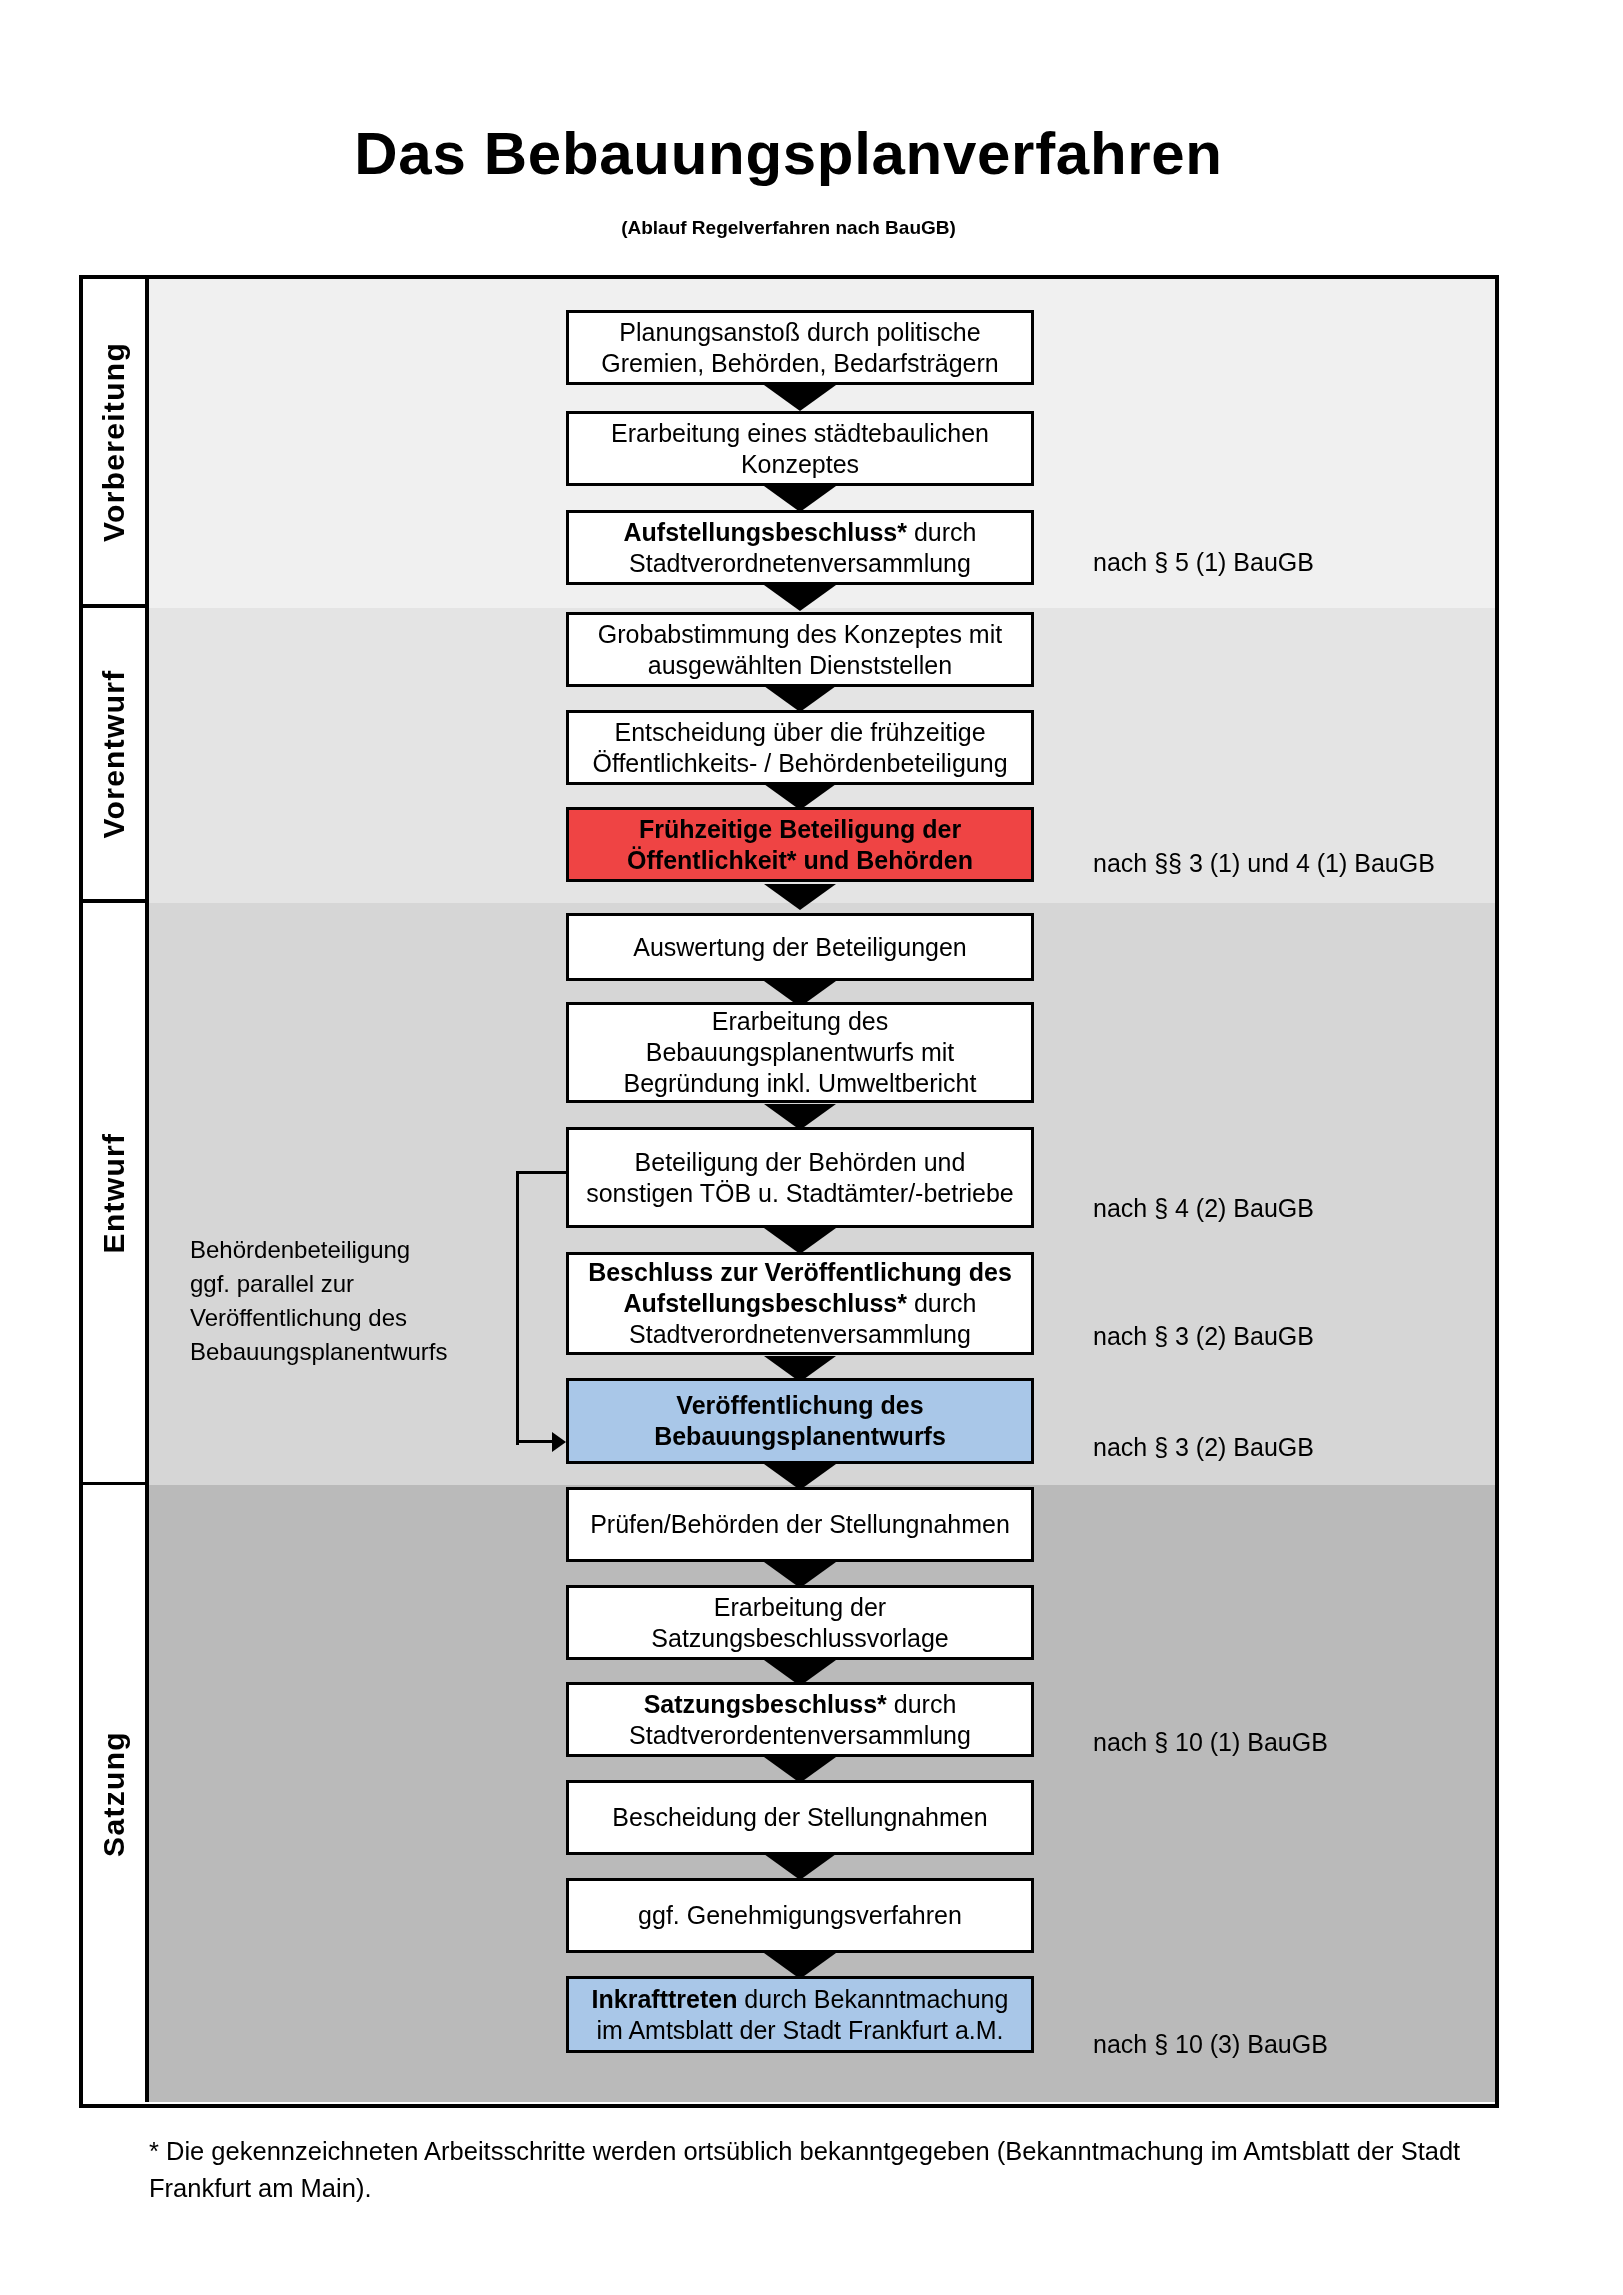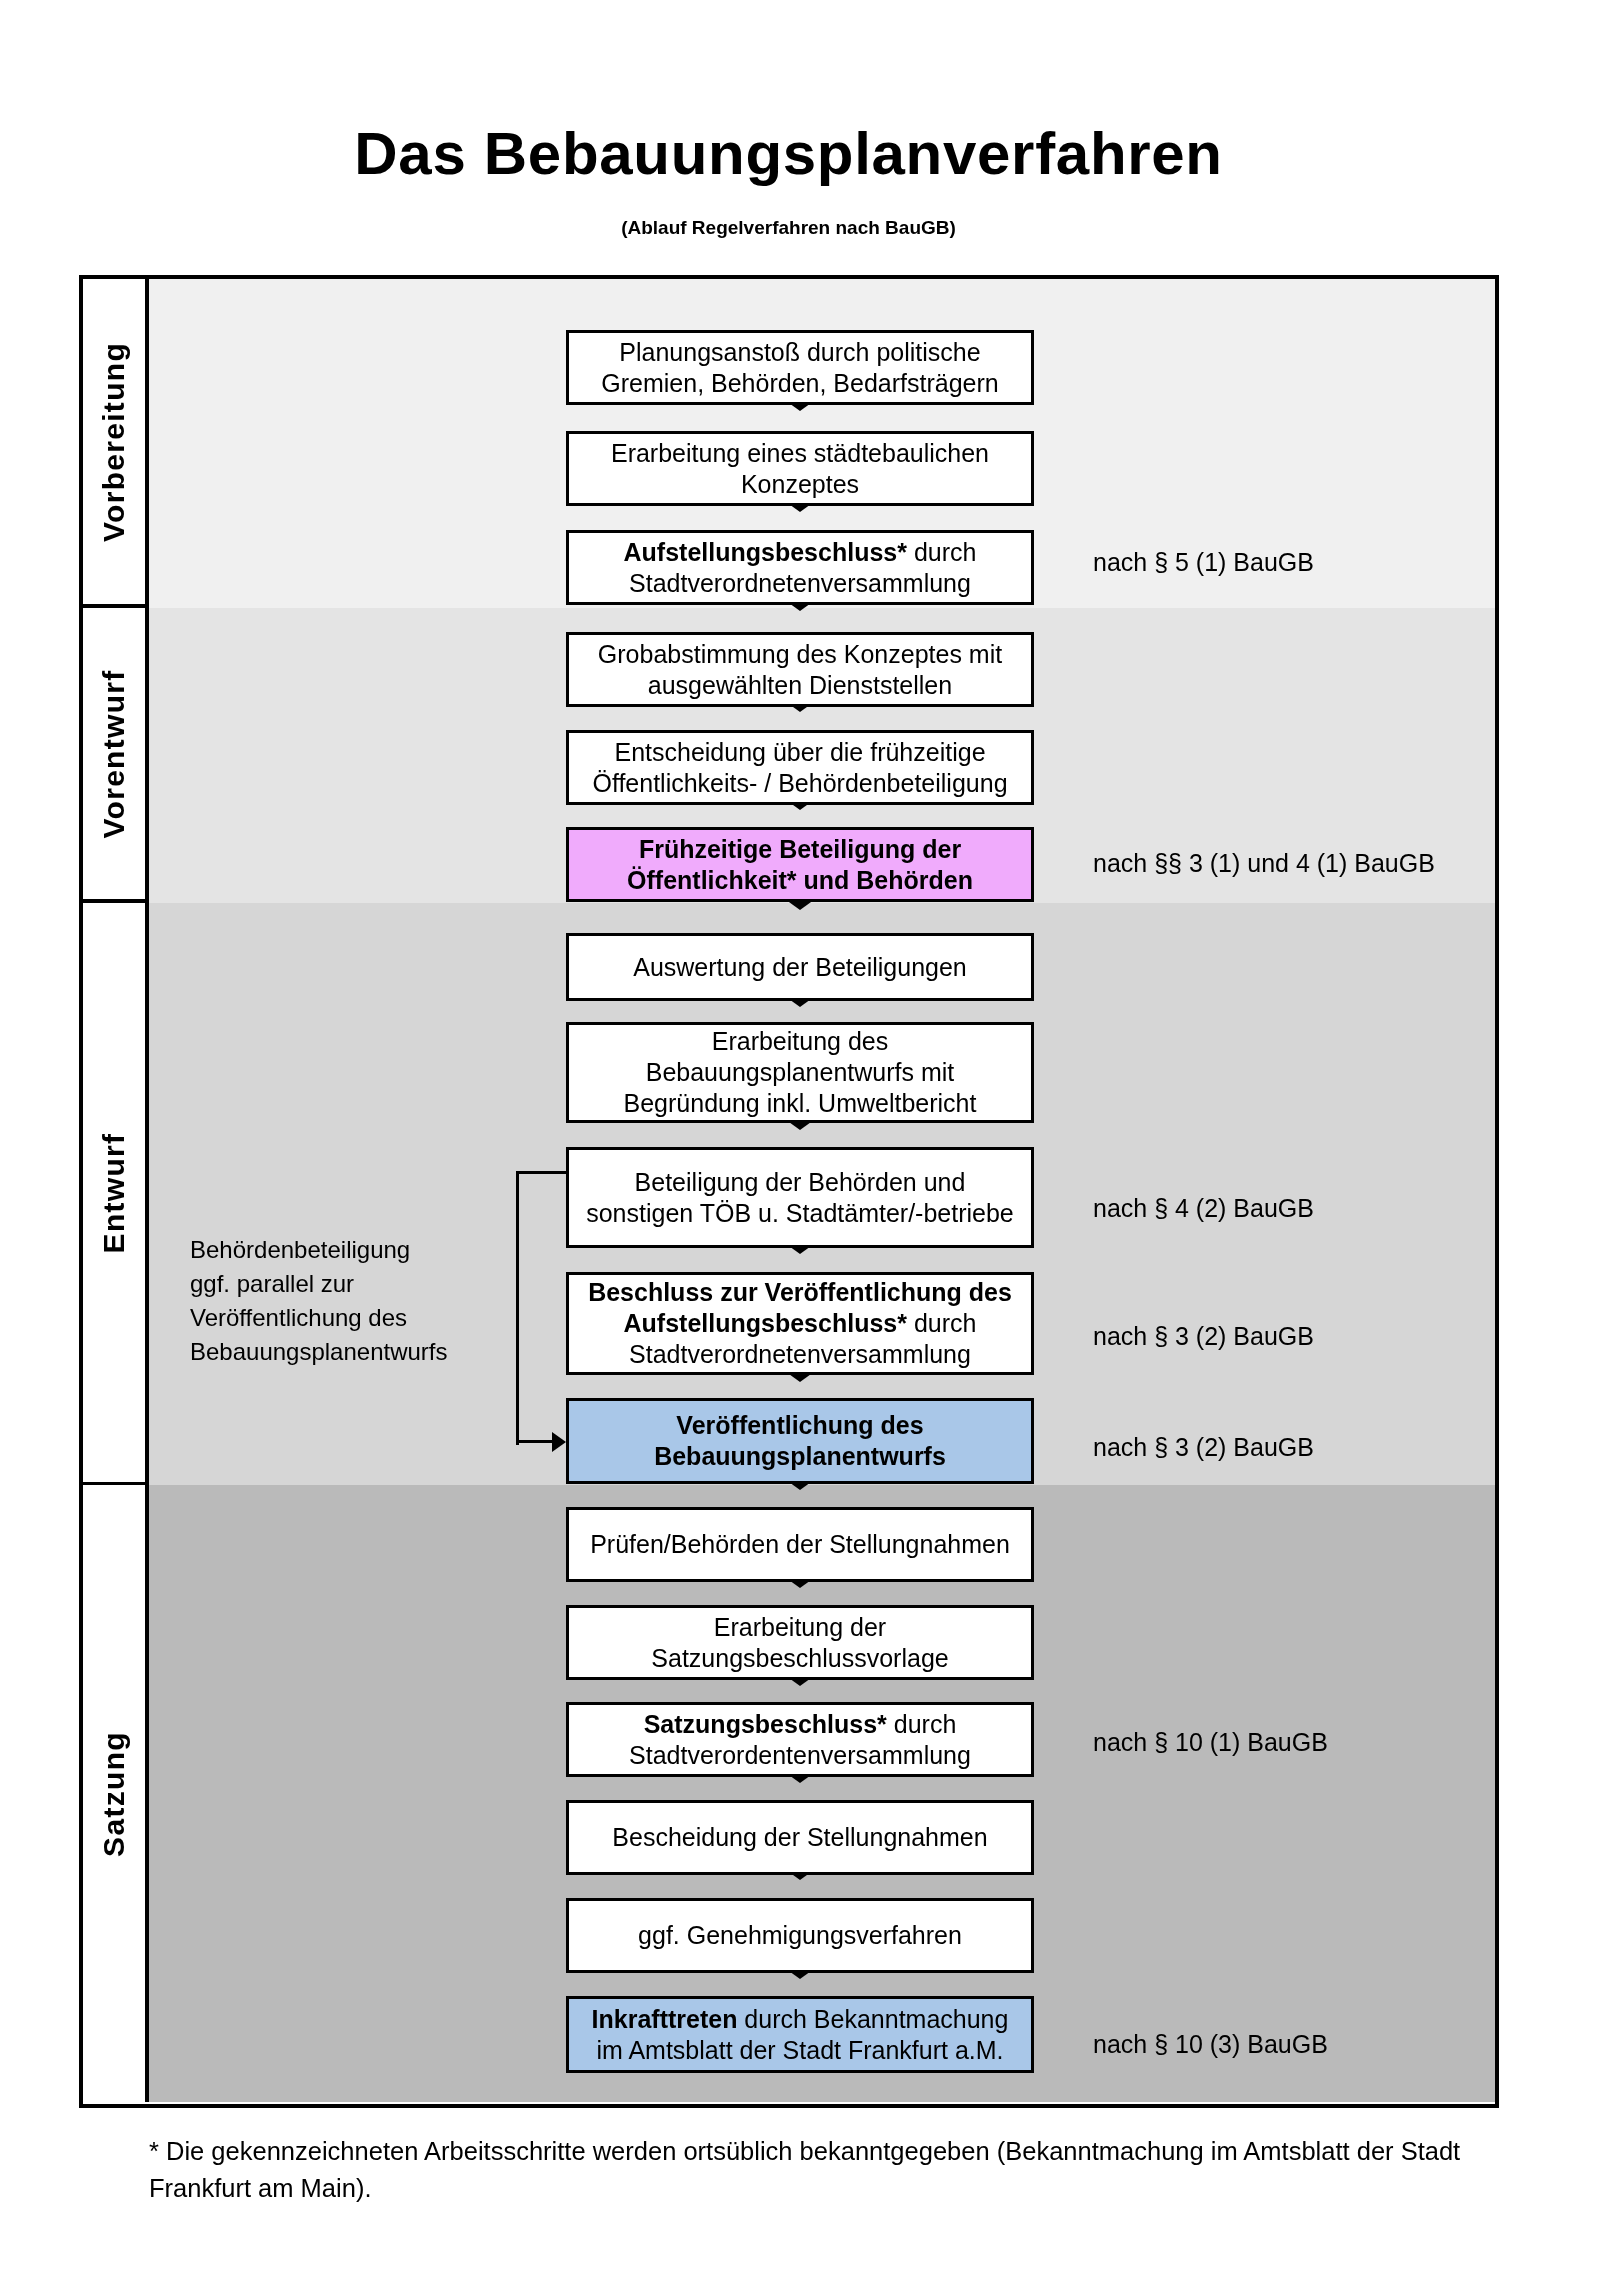--- a/index.html
+++ b/index.html
@@ -17,21 +17,21 @@
          display:flex;align-items:center;justify-content:center;overflow:hidden;}
   .scell.sep{border-bottom:4.6px solid #000;}
   .plabel{transform:rotate(-90deg);white-space:nowrap;font-weight:bold;
           font-size:30px;letter-spacing:1.3px;}
   
   .band{position:absolute;left:66px;right:0;}
   
   .box{position:absolute;left:483px;width:468px;border:3.9px solid #000;
        background:#ffffff;box-sizing:border-box;display:flex;flex-direction:column;
        justify-content:center;align-items:center;text-align:center;
-       font-size:25px;line-height:31px;z-index:3;margin-top:20px;}
+       font-size:25px;line-height:31px;z-index:3;}
   .box .b{font-weight:bold;}
   
   .arrow{position:absolute;left:681px;width:0;height:0;z-index:2;
          border-left:36px solid transparent;border-right:36px solid transparent;
          border-top:26px solid #000;}
   
   .annot{position:absolute;left:1010px;font-size:25px;white-space:nowrap;z-index:3;}
   
   .side-note{position:absolute;left:107px;top:954px;width:308px;text-align:left;
              font-size:24px;line-height:34px;z-index:3;}
@@ -85,21 +85,21 @@
         <div class="ln"><span>Stadtverordnetenversammlung</span></div>
       </div>
     <div class="box" style="top:333px;height:75px">
         <div class="ln"><span>Grobabstimmung des Konzeptes mit</span></div>
         <div class="ln"><span>ausgewählten Dienststellen</span></div>
       </div>
     <div class="box" style="top:431px;height:75px">
         <div class="ln"><span>Entscheidung über die frühzeitige</span></div>
         <div class="ln"><span>Öffentlichkeits- / Behördenbeteiligung</span></div>
       </div>
-    <div class="box" style="top: 528px; height: 75px; background: #f0abfc;">
+    <div class="box" style="top: 528px; height: 75px; background: #ef4444;">
         <div class="ln"><span class="b">Frühzeitige Beteiligung der</span></div>
         <div class="ln"><span class="b">Öffentlichkeit* und Behörden</span></div>
       </div>
     <div class="box" style="top:634px;height:68px">
         <div class="ln"><span>Auswertung der Beteiligungen</span></div>
       </div>
     <div class="box" style="top:723px;height:101px">
         <div class="ln"><span>Erarbeitung des</span></div>
         <div class="ln"><span>Bebauungsplanentwurfs mit</span></div>
         <div class="ln"><span>Begründung inkl. Umweltbericht</span></div>

